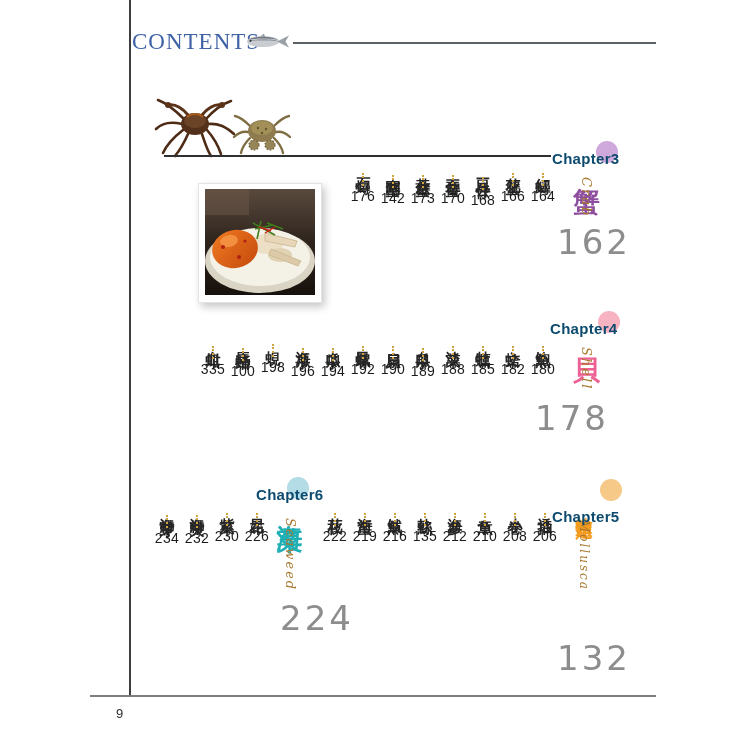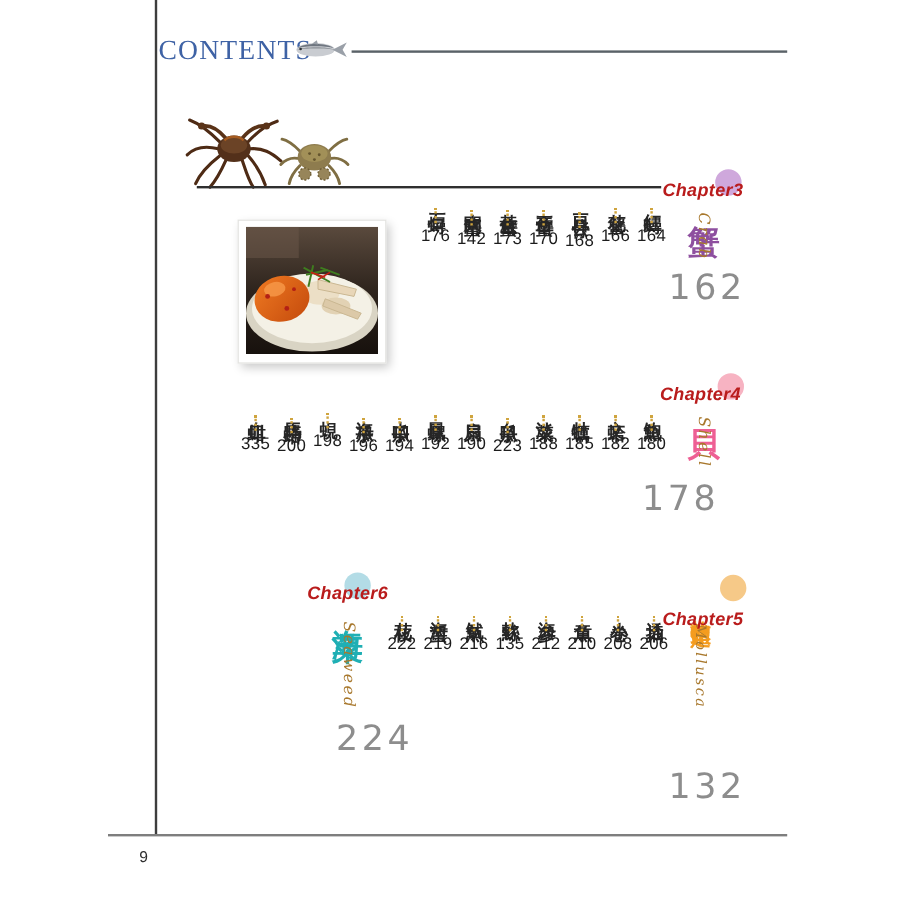--- a/index.html
+++ b/index.html
@@ -24,27 +24,27 @@
 
   
   .photo-frame{position:absolute;left:198px;top:183px;width:110px;height:106px;
      background:#fff;padding:5px 6px 7px 6px;border:1px solid #e3e3e0;
      box-shadow:3px 4px 8px rgba(0,0,0,.22);}
   .photo-frame svg{display:block;}
 
   
   .chapter{position:absolute;inset:0;}
   .ch-circle{position:absolute;width:22px;height:22px;border-radius:50%;z-index:1;}
-  .ch-label{position:absolute;z-index:2;font-weight:700;font-size:15px;color:#b91c1c;letter-spacing:.3px;font-style:italic;}
+  .ch-label{position:absolute;z-index:2;font-weight:700;font-size:15px;color:#0c4a6e;letter-spacing:.3px;}
   .ch-titleblock{position:absolute;width:36px;display:flex;flex-direction:column;align-items:center;}
   .ch-title{writing-mode:vertical-rl;text-orientation:upright;font-weight:700;
      font-size:27px;letter-spacing:3px;line-height:1;}
   .ch-subtitle{writing-mode:vertical-rl;margin-top:8px;font-family:"DejaVu Serif","Liberation Serif",serif;
      font-style:italic;font-size:13px;letter-spacing:2px;color:#a8782d;}
-  .ch-page{position:absolute;font-family:"DejaVu Sans",sans-serif;font-size:29px;
+  .ch-page{position:absolute;font-family:"DejaVu Sans",sans-serif;font-size:34px;
      letter-spacing:3px;color:#8d8d8d;}
 
   .entries{position:absolute;display:flex;flex-direction:row;align-items:flex-start;}
   .entry{width:30px;display:flex;flex-direction:column;align-items:center;}
   .entry-name{writing-mode:vertical-rl;text-orientation:upright;font-size:15px;font-weight:600;
      letter-spacing:2px;line-height:1.05;color:#262626;}
   .entry-dots{height:13px;width:0;border-right:2px dotted #cfa43e;margin:3px 0 2px 0;}
   .entry-page{font-size:14px;color:#1c1c1c;letter-spacing:.3px;}
 
   
@@ -224,21 +224,21 @@
     <div class="ch-page">178</div>
     <div class="entries">
         <div class="entry">
           <span class="entry-name">血蚶</span>
           <span class="entry-dots"></span>
           <span class="entry-page">335</span>
         </div>
         <div class="entry">
           <span class="entry-name">馬蹄蛤</span>
           <span class="entry-dots"></span>
-          <span class="entry-page">200</span>
+          <span class="entry-page">100</span>
         </div>
         <div class="entry">
           <span class="entry-name">蜆</span>
           <span class="entry-dots"></span>
           <span class="entry-page">198</span>
         </div>
         <div class="entry">
           <span class="entry-name">海瓜子</span>
           <span class="entry-dots"></span>
           <span class="entry-page">196</span>
@@ -254,21 +254,21 @@
           <span class="entry-page">192</span>
         </div>
         <div class="entry">
           <span class="entry-name">扇貝</span>
           <span class="entry-dots"></span>
           <span class="entry-page">190</span>
         </div>
         <div class="entry">
           <span class="entry-name">白瓜子</span>
           <span class="entry-dots"></span>
-          <span class="entry-page">223</span>
+          <span class="entry-page">189</span>
         </div>
         <div class="entry">
           <span class="entry-name">淡菜</span>
           <span class="entry-dots"></span>
           <span class="entry-page">188</span>
         </div>
         <div class="entry">
           <span class="entry-name">牡蠣</span>
           <span class="entry-dots"></span>
           <span class="entry-page">185</span>
@@ -287,20 +287,42 @@
   </div>
 
   <div class="chapter ch6">
     <span class="ch-circle" style="background: rgb(179, 220, 230);"></span>
     <div class="ch-label">Chapter6</div>
     <div class="ch-titleblock">
       <span class="ch-title" style="color: rgb(31, 175, 180);">海菜</span>
       <span class="ch-subtitle">Seaweed</span>
     </div>
     <div class="ch-page">224</div>
+    <div class="entries">
+        <div class="entry">
+          <span class="entry-name">海帶芽</span>
+          <span class="entry-dots"></span>
+          <span class="entry-page">234</span>
+        </div>
+        <div class="entry">
+          <span class="entry-name">海帶夾</span>
+          <span class="entry-dots"></span>
+          <span class="entry-page">232</span>
+        </div>
+        <div class="entry">
+          <span class="entry-name">紫菜</span>
+          <span class="entry-dots"></span>
+          <span class="entry-page">230</span>
+        </div>
+        <div class="entry">
+          <span class="entry-name">昆布</span>
+          <span class="entry-dots"></span>
+          <span class="entry-page">226</span>
+        </div>
+      </div>
   </div>
 
   <div class="chapter ch5">
     <span class="ch-circle" style="background: rgb(246, 201, 136);"></span>
     <div class="ch-label">Chapter5</div>
     <div class="ch-titleblock">
       <span class="ch-title" style="color: rgb(244, 156, 31);">軟體頭足</span>
       <span class="ch-subtitle">Mollusca</span>
     </div>
     <div class="ch-page">132</div>

